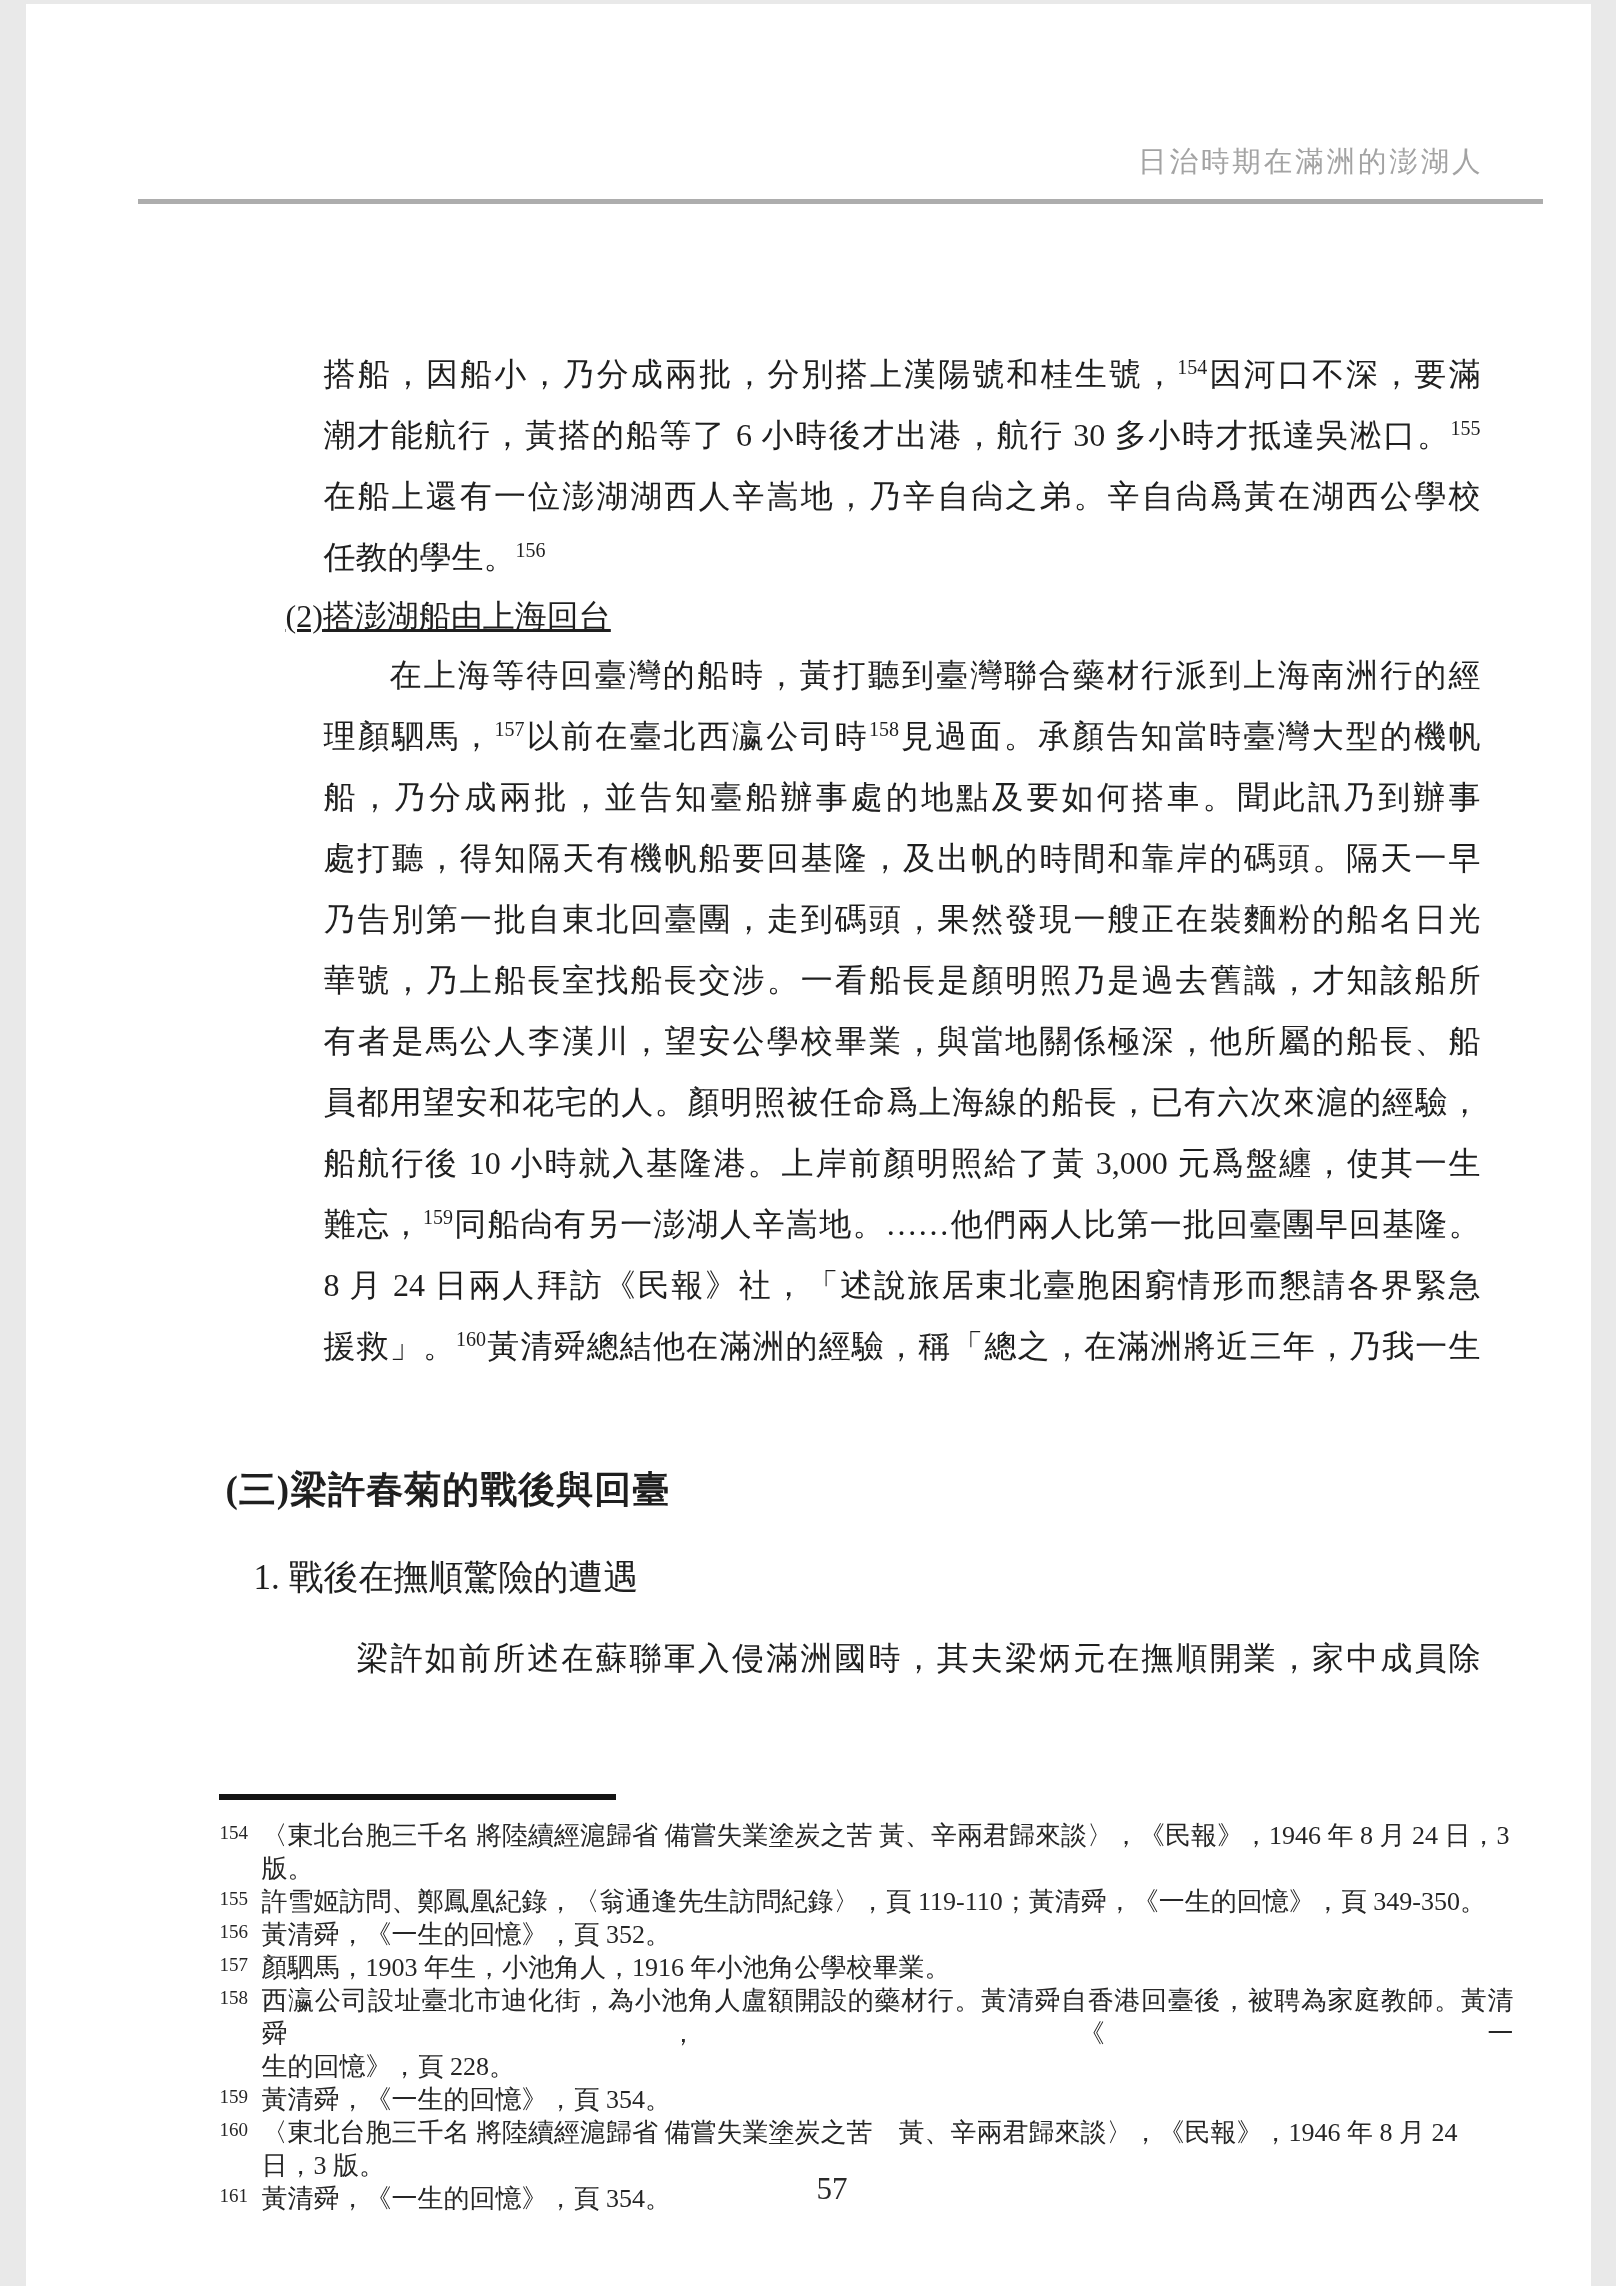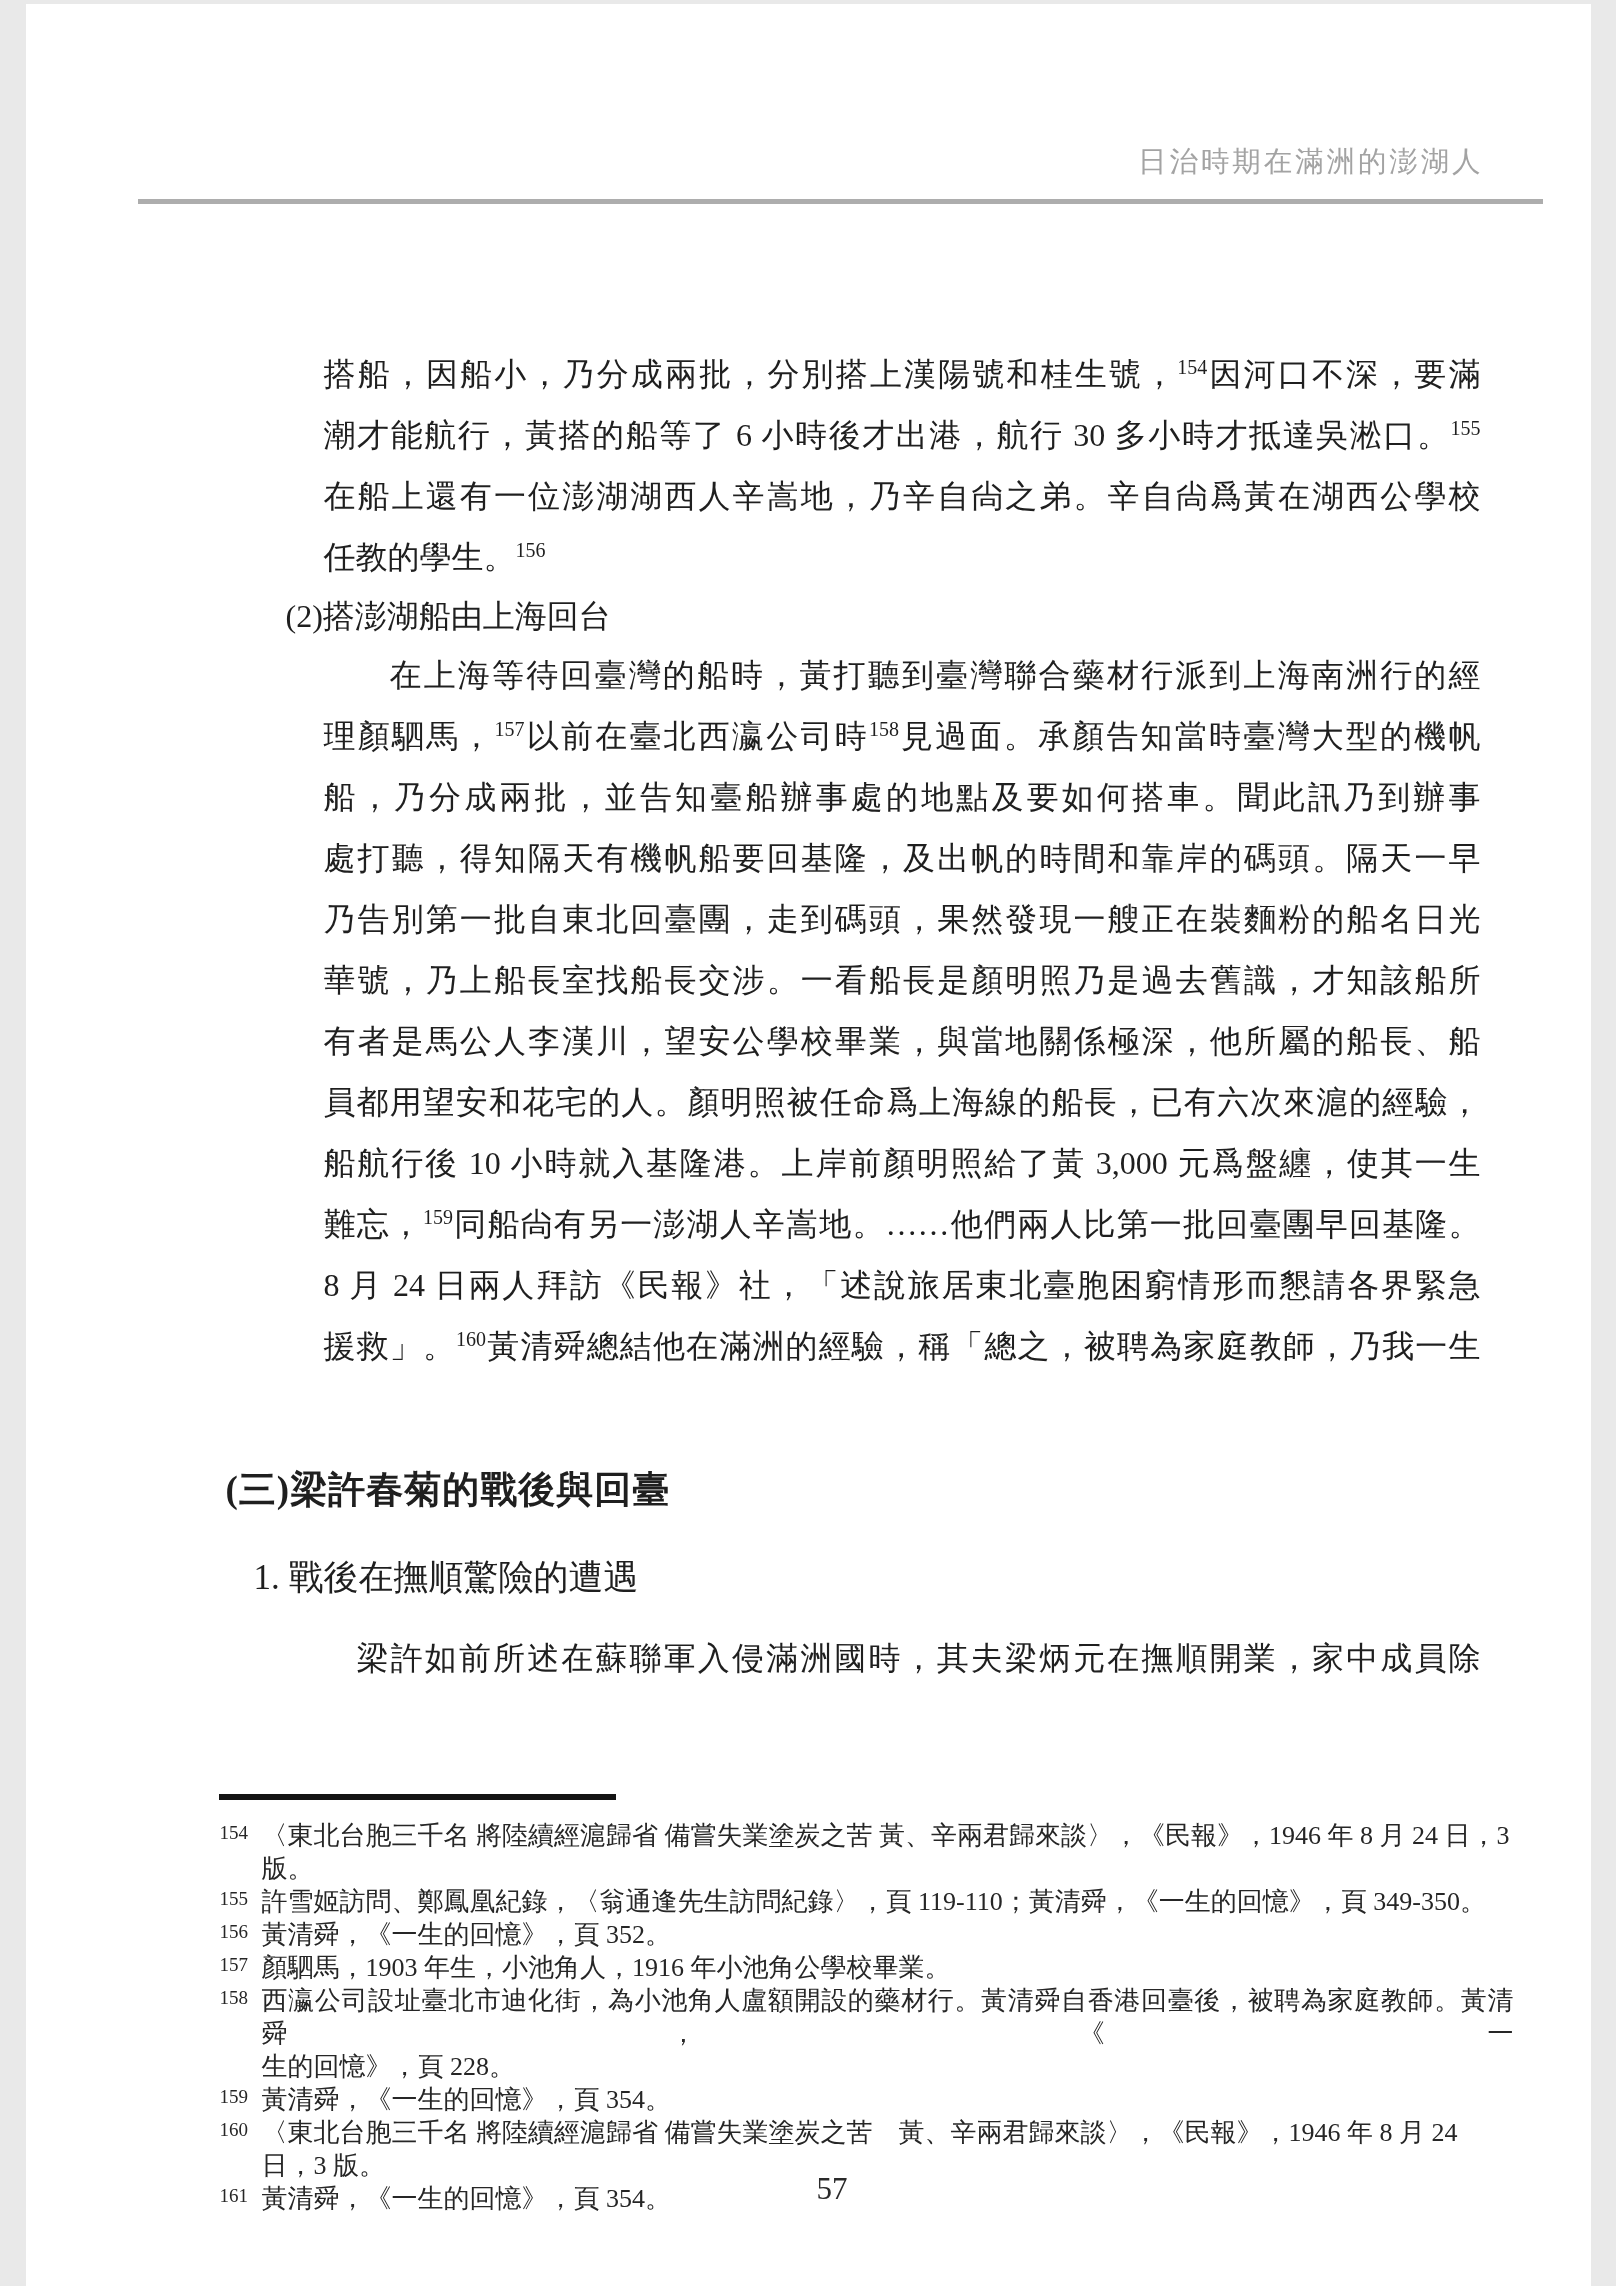--- a/index.html
+++ b/index.html
@@ -30,21 +30,21 @@
   }
   .tline{min-height:61px;}
   .tline.fill{text-align:justify;text-align-last:justify;}
   .tline.ind1{text-indent:33px;}
   .tline.ind2{text-indent:66px;}
   .supref{font-size:20px;vertical-align:11.4px;line-height:0;}
   .kai{font-family:"Liberation Serif","DejaVu Serif",serif;}
   .p1{top:340px;}
   .subhead2{
     position:absolute;left:260px;top:582px;
-    font-size:32px;line-height:61px;white-space:nowrap;
+    font-size:32px;line-height:61px;white-space:nowrap;text-decoration:underline;
   }
   .p2{top:641px;}
   .heading3{
     position:absolute;left:200px;top:1461px;margin:0;
     font-size:37px;font-weight:700;letter-spacing:1px;white-space:nowrap;
   }
   .heading3-1{
     position:absolute;left:228px;top:1550px;margin:0;
     font-size:35px;font-weight:400;white-space:nowrap;
   }
@@ -91,21 +91,21 @@
       <div class="tline fill"><span>理顏駟馬，</span><span class="supref">157</span><span>以前在臺北西瀛公司時</span><span class="supref">158</span><span>見過面。承顏告知當時臺灣大型的機帆</span></div>
       <div class="tline fill"><span>船，乃分成兩批，並告知臺船辦事處的地點及要如何搭車。聞此訊乃到辦事</span></div>
       <div class="tline fill"><span>處打聽，得知隔天有機帆船要回基隆，及出帆的時間和靠岸的碼頭。隔天一早</span></div>
       <div class="tline fill"><span>乃告別第一批自東北回臺團，走到碼頭，果然發現一艘正在裝麵粉的船名日光</span></div>
       <div class="tline fill"><span>華號，乃上船長室找船長交涉。一看船長是顏明照乃是過去舊識，才知該船所</span></div>
       <div class="tline fill"><span>有者是馬公人李漢川，望安公學校畢業，與當地關係極深，他所屬的船長、船</span></div>
       <div class="tline fill"><span>員都用望安和花宅的人。顏明照被任命爲上海線的船長，已有六次來滬的經驗，</span></div>
       <div class="tline fill"><span>船航行後 10 小時就入基隆港。上岸前顏明照給了黃 3,000 元爲盤纏，使其一生</span></div>
       <div class="tline fill"><span>難忘，</span><span class="supref">159</span><span>同船尙有另一澎湖人辛嵩地。……他們兩人比第一批回臺團早回基隆。</span></div>
       <div class="tline fill"><span>8 月 24 日兩人拜訪《民報》社，「</span><span class="kai">述說旅居東北臺胞困窮情形而懇請各界緊急</span></div>
-      <div class="tline fill"><span class="kai">援救</span><span>」。</span><span class="supref">160</span><span>黃清舜總結他在滿洲的經驗，稱「</span><span class="kai">總之，被聘為家庭教師，乃我一生</span></div>
+      <div class="tline fill"><span class="kai">援救</span><span>」。</span><span class="supref">160</span><span>黃清舜總結他在滿洲的經驗，稱「</span><span class="kai">總之，在滿洲將近三年，乃我一生</span></div>
     </div>
 
   <h2 class="heading3">(三)梁許春菊的戰後與回臺</h2>
   <h3 class="heading3-1">1. 戰後在撫順驚險的遭遇</h3>
 
   <div class="para p3">
       <div class="tline fill ind1"><span>梁許如前所述在蘇聯軍入侵滿洲國時，其夫梁炳元在撫順開業，家中成員除</span></div>
     </div>
 
   <div class="fn-rule"></div>

